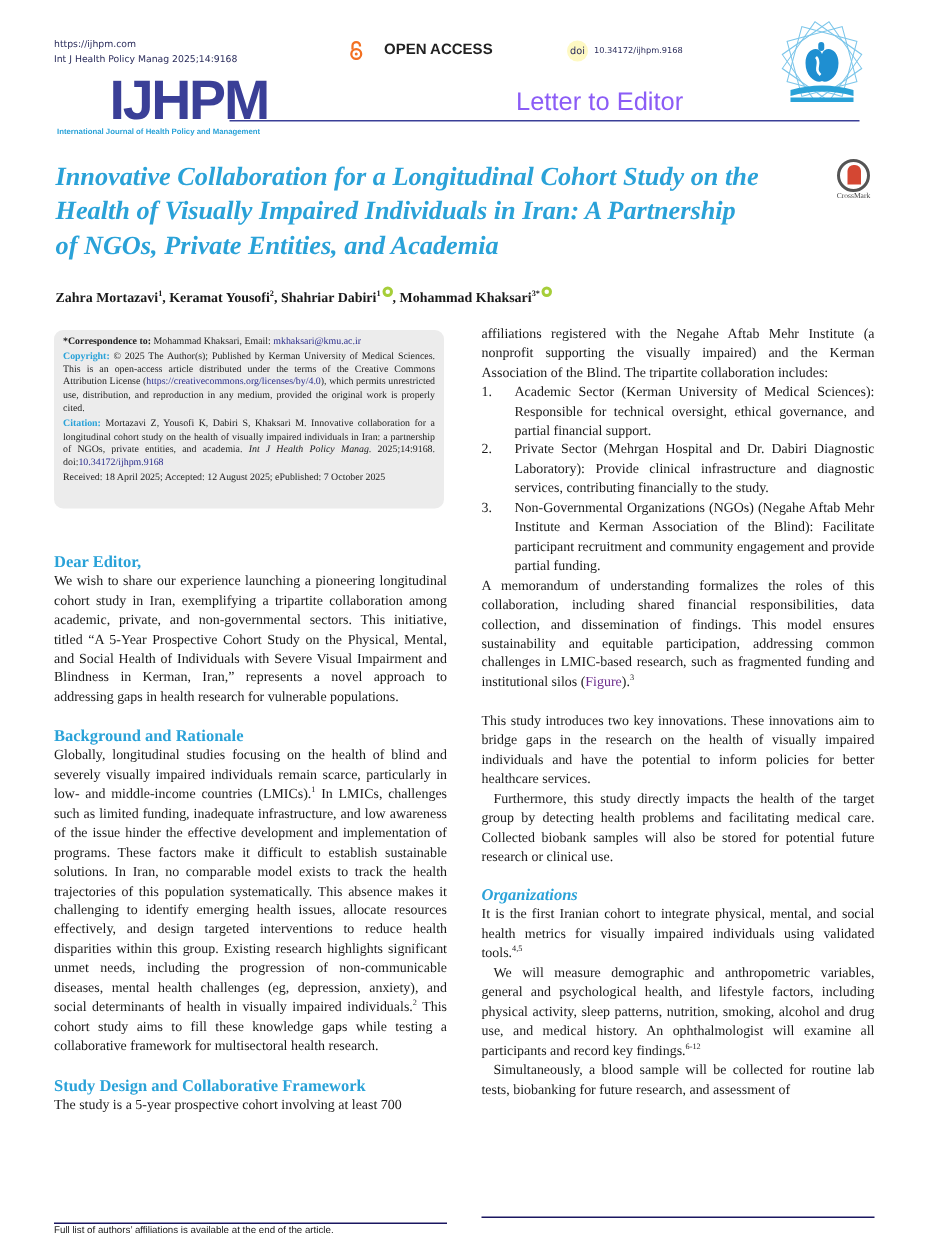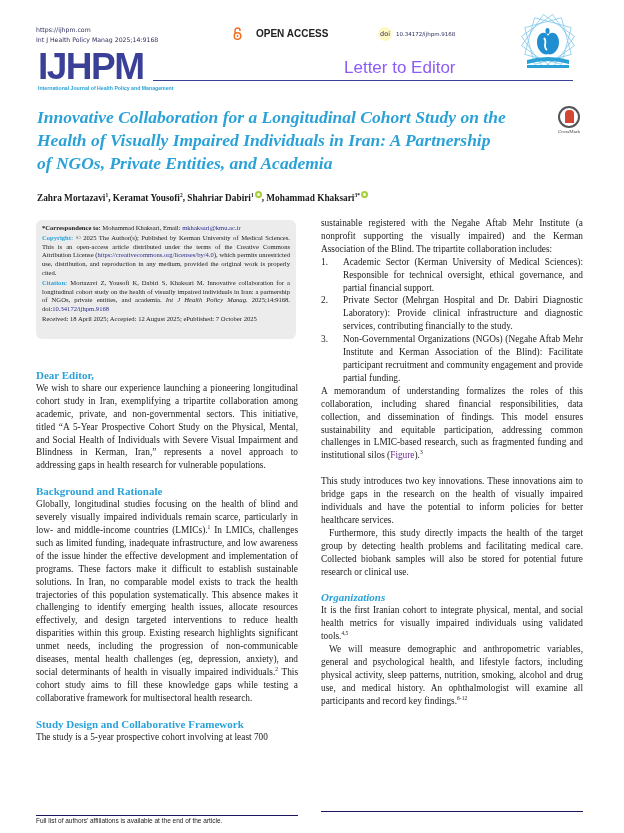--- a/index.html
+++ b/index.html
@@ -6,21 +6,21 @@
   html, body { width: 624px; height: 833px; background: #fff; overflow: hidden; }
   body { position: relative; font-family: "Liberation Serif", serif; color: #1a1a1a; }
 
   .hdr-meta { position: absolute; left: 36px; top: 25px; font-family: "DejaVu Sans", sans-serif; font-size: 6.2px; color: #2b2d5c; line-height: 10px; }
   .oa { position: absolute; left: 233px; top: 27px; display: flex; align-items: center; gap: 14px; font-family: "Liberation Sans", sans-serif; font-weight: bold; font-size: 10px; color: #222; }
   .oa-icon { width: 9px; height: 13px; position: relative; }
   .doi { position: absolute; left: 378px; top: 27px; display: flex; align-items: center; gap: 4px; font-family: "DejaVu Sans", sans-serif; font-size: 5.5px; color: #2b2d5c; }
   .doi-badge { width: 14px; height: 14px; border-radius: 50%; background: #fef9c3; font-size: 6.5px; display: flex; align-items: center; justify-content: center; color: #2b2d5c; }
 
   .logo { position: absolute; left: 38px; top: 50px; }
-  .logo-text { font-family: "Liberation Sans", sans-serif; font-weight: bold; font-size: 37px; color: #3a3f97; letter-spacing: -1.5px; line-height: 34px; }
+  .logo-text { font-family: "Liberation Sans", sans-serif; font-weight: bold; font-size: 37px; color: #3a3f97; letter-spacing: -1.5px; line-height: 34px; margin-left: 35px; }
   .logo-sub { font-family: "Liberation Sans", sans-serif; font-size: 5.2px; color: #2aa2d8; font-weight: bold; margin-top: 1px; white-space: nowrap; }
   .hdr-line { position: absolute; left: 153px; top: 80px; width: 420px; height: 1px; background: #3a3f97; }
   .letter-title { position: absolute; left: 344px; top: 58px; font-family: Liberation Sans, sans-serif; font-size: 17px; color: #8b5cf6; }
   .emblem { position: absolute; left: 515px; top: 14px; width: 66px; height: 64px; }
 
   .title { position: absolute; left: 37px; top: 106px; width: 470px; font-family: "Liberation Serif", serif; font-weight: bold; font-size: 17.5px; line-height: 23px; color: #2aa2d8; font-style: italic; }
   .crossmark { position: absolute; left: 554px; top: 106px; width: 30px; text-align: center; }
   .crossmark .cm-circle { width: 22px; height: 22px; border-radius: 50%; border: 2px solid #555; margin: 0 auto; position: relative; background: #fff; }
   .crossmark .cm-flag { position: absolute; left: 5px; top: 2px; width: 9px; height: 13px; background: #d44733; border-radius: 4px 4px 0 0; }
   .crossmark .cm-label { font-size: 5px; color: #444; margin-top: 1px; }
@@ -136,31 +136,32 @@
   <p>We wish to share our experience launching a pioneering longitudinal cohort study in Iran, exemplifying a tripartite collaboration among academic, private, and non-governmental sectors. This initiative, titled “A 5-Year Prospective Cohort Study on the Physical, Mental, and Social Health of Individuals with Severe Visual Impairment and Blindness in Kerman, Iran,” represents a novel approach to addressing gaps in health research for vulnerable populations.</p>
   <div class="gap"></div>
   <div class="sec-h">Background and Rationale</div>
   <p><span>Globally, longitudinal studies focusing on the health of blind and severely visually impaired individuals remain scarce, particularly in low- and middle-income countries (LMICs).</span><sup>1</sup><span> In LMICs, challenges such as limited funding, inadequate infrastructure, and low awareness of the issue hinder the effective development and implementation of programs. These factors make it difficult to establish sustainable solutions. In Iran, no comparable model exists to track the health trajectories of this population systematically. This absence makes it challenging to identify emerging health issues, allocate resources effectively, and design targeted interventions to reduce health disparities within this group. Existing research highlights significant unmet needs, including the progression of non-communicable diseases, mental health challenges (eg, depression, anxiety), and social determinants of health in visually impaired individuals.</span><sup>2</sup><span> This cohort study aims to fill these knowledge gaps while testing a collaborative framework for multisectoral health research.</span></p>
   <div class="gap"></div>
   <div class="sec-h">Study Design and Collaborative Framework</div>
   <p>The study is a 5-year prospective cohort involving at least 700</p>
 </div>
 
 <div class="col col-right">
-  <p>sustainable registered with the Negahe Aftab Mehr Institute (a nonprofit supporting the visually impaired) and the Kerman Association of the Blind. The tripartite collaboration includes:</p>
+  <p>affiliations registered with the Negahe Aftab Mehr Institute (a nonprofit supporting the visually impaired) and the Kerman Association of the Blind. The tripartite collaboration includes:</p>
   <ol class="ol">
     <li><span class="num">1.</span><span>Academic Sector (Kerman University of Medical Sciences): Responsible for technical oversight, ethical governance, and partial financial support.</span></li>
     <li><span class="num">2.</span><span>Private Sector (Mehrgan Hospital and Dr. Dabiri Diagnostic Laboratory): Provide clinical infrastructure and diagnostic services, contributing financially to the study.</span></li>
     <li><span class="num">3.</span><span>Non-Governmental Organizations (NGOs) (Negahe Aftab Mehr Institute and Kerman Association of the Blind): Facilitate participant recruitment and community engagement and provide partial funding.</span></li>
   </ol>
   <p><span>A memorandum of understanding formalizes the roles of this collaboration, including shared financial responsibilities, data collection, and dissemination of findings. This model ensures sustainability and equitable participation, addressing common challenges in LMIC-based research, such as fragmented funding and institutional silos (</span><span class="fig-link">Figure</span><span>).</span><sup>3</sup></p>
   <div class="gap"></div>
   <p>This study introduces two key innovations. These innovations aim to bridge gaps in the research on the health of visually impaired individuals and have the potential to inform policies for better healthcare services.</p>
   <p class="indent">Furthermore, this study directly impacts the health of the target group by detecting health problems and facilitating medical care. Collected biobank samples will also be stored for potential future research or clinical use.</p>
   <div class="gap"></div>
   <div class="sec-h it">Organizations</div>
   <p><span>It is the first Iranian cohort to integrate physical, mental, and social health metrics for visually impaired individuals using validated tools.</span><sup>4,5</sup></p>
   <p class="indent"><span>We will measure demographic and anthropometric variables, general and psychological health, and lifestyle factors, including physical activity, sleep patterns, nutrition, smoking, alcohol and drug use, and medical history. An ophthalmologist will examine all participants and record key findings.</span><sup>6-12</sup></p>
+  <p class="indent">Simultaneously, a blood sample will be collected for routine lab tests, biobanking for future research, and assessment of</p>
 </div>
 
 <div class="foot-line-left"></div>
 <div class="foot-line-right"></div>
 <div class="footnote">Full list of authors’ affiliations is available at the end of the article.</div>
 
 </body></html>

